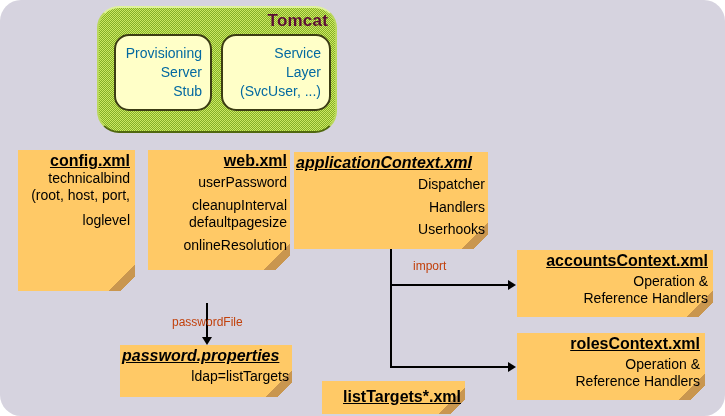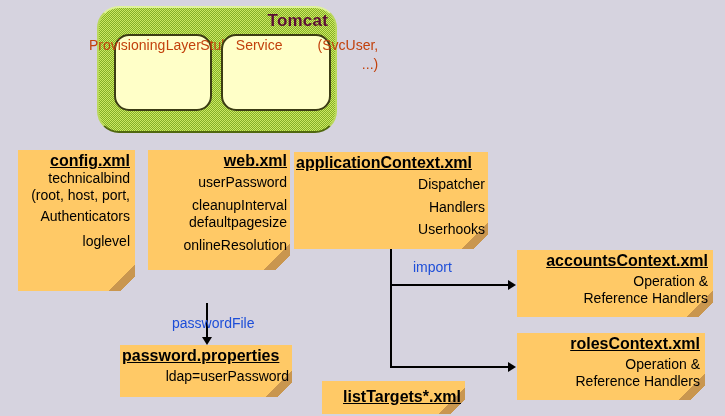--- a/index.html
+++ b/index.html
@@ -3,57 +3,58 @@
 <meta charset="utf-8">
 <style>
   * { margin:0; padding:0; box-sizing:border-box; }
   html,body { width:725px; height:416px; }
   body { font-family:"Liberation Sans", sans-serif; }
 
   #canvas {
     position:relative; width:725px; height:416px;
     background:#d6d3df; overflow:hidden;
     font-family:"Liberation Sans", sans-serif;
+    border-radius:21px;
   }
 
   
   #tomcat-box {
     position:absolute; left:97px; top:6px; width:240px; height:127px;
     border-radius:22px;
     border:2px solid;
     border-color:#dff29b #bad85c #50680f #bad85c;
     background:repeating-conic-gradient(#cde863 0% 25%, #84b026 0% 50%);
     background-size:2px 2px;
   }
   #tomcat-title {
     position:absolute; top:3px; right:7px;
     font-size:17px; font-weight:bold; color:#5c0f35;
     letter-spacing:0.2px;
   }
   .tomcat-inner {
     position:absolute; background:#ffffc8;
     border:2px solid #3c3c14; border-radius:15px;
-    display:flex; flex-direction:row; justify-content:center;
+    display:flex; flex-direction:column; justify-content:center;
     text-align:right; padding-right:8px;
-    font-size:14px; line-height:19px; color:#c2410c;gap:35px;
+    font-size:14px; line-height:19px; color:#0369a1;
   }
   #tomcat-inner-1 { left:15px; top:26px; width:98px; height:77px; }
   #tomcat-inner-2 { left:122px; top:26px; width:110px; height:77px; }
 
   
   .note {
     position:absolute; color:#000;
     font-size:14px; line-height:17px; text-align:right;
     background:linear-gradient(315deg, #d6d3df 0 10px, #c9964f 10px 19px, #ffc966 19px);
   }
   .note-title {
     font-size:16px; line-height:19px; font-weight:bold;
     text-decoration:underline;
   }
-  .ta-left  { text-align:left; }
+  .ta-left  { text-align:left;font-style:italic; }
   .mt3 { margin-top:3px; } .mt4 { margin-top:4px; }
   .mt5 { margin-top:5px; } .mt6 { margin-top:6px; } .mt8 { margin-top:8px; }
 
   #note-config   { left:18px;  top:150px; width:117px; height:141px; padding:1px 5px 0 0; }
   #note-web      { left:148px; top:150px; width:142px; height:120px; padding:1px 3px 0 0; }
   #note-appctx   { left:294px; top:152px; width:194px; height:97px;  padding:1px 3px 0 0; }
   #note-appctx .note-title { padding-left:2px; }
   #note-accounts { left:517px; top:250px; width:196px; height:67px;  padding:1px 5px 0 0; }
   #note-roles    { left:517px; top:333px; width:188px; height:67px;  padding:1px 5px 0 0; }
   #note-password { left:120px; top:345px; width:172px; height:52px;  padding:1px 3px 0 0; }
@@ -73,47 +74,47 @@
     border-left:5px solid transparent; border-right:5px solid transparent;
     border-top:8px solid #000;
   }
   #arrow-accounts, #arrow-roles {
     border-top:5px solid transparent; border-bottom:5px solid transparent;
     border-left:8px solid #000;
   }
   #arrow-accounts { left:508px; top:280px; }
   #arrow-roles    { left:508px; top:362px; }
 
-  .conn-label { position:absolute; font-size:14px; color:#1d4ed8; }
+  .conn-label { position:absolute; font-size:12px; color:#c2410c; }
   #label-passwordfile { left:172px; top:315px; }
   #label-import       { left:413px; top:259px; }
 </style>
 </head>
 <body>
 
 <div id="canvas">
 
   <div id="tomcat-box">
     <div id="tomcat-title">Tomcat</div>
     <div id="tomcat-inner-1" class="tomcat-inner">
       <div>Provisioning</div>
+      <div>Server</div>
       <div>Stub</div>
     </div>
     <div id="tomcat-inner-2" class="tomcat-inner">
+      <div>Service</div>
       <div>Layer</div>
-      <div>Service</div>
       <div>(SvcUser, ...)</div>
     </div>
   </div>
 
   <div id="note-config" class="note">
     <div class="note-title">config.xml</div>
     <div>technicalbind</div>
     <div>(root, host, port,</div>
-    <div class="mt4">Authenticators</div>
     <div class="mt8">loglevel</div>
   </div>
 
   <div id="note-web" class="note">
     <div class="note-title">web.xml</div>
     <div class="mt4">userPassword</div>
     <div class="mt6">cleanupInterval</div>
     <div>defaultpagesize</div>
     <div class="mt6">onlineResolution</div>
   </div>
@@ -132,21 +133,21 @@
   </div>
 
   <div id="note-roles" class="note">
     <div class="note-title">rolesContext.xml</div>
     <div class="mt3">Operation &amp;</div>
     <div>Reference Handlers</div>
   </div>
 
   <div id="note-password" class="note">
     <div class="note-title ta-left">password.properties</div>
-    <div class="mt3">ldap=userPassword</div>
+    <div class="mt3">ldap=listTargets</div>
   </div>
 
   <div id="note-listtargets" class="note">
     <div class="note-title">listTargets*.xml</div>
   </div>
 
   <div id="conn-web-password" class="line"></div>
   <div id="arrow-web-password" class="arrow"></div>
 
   <div id="conn-appctx-v" class="line"></div>

